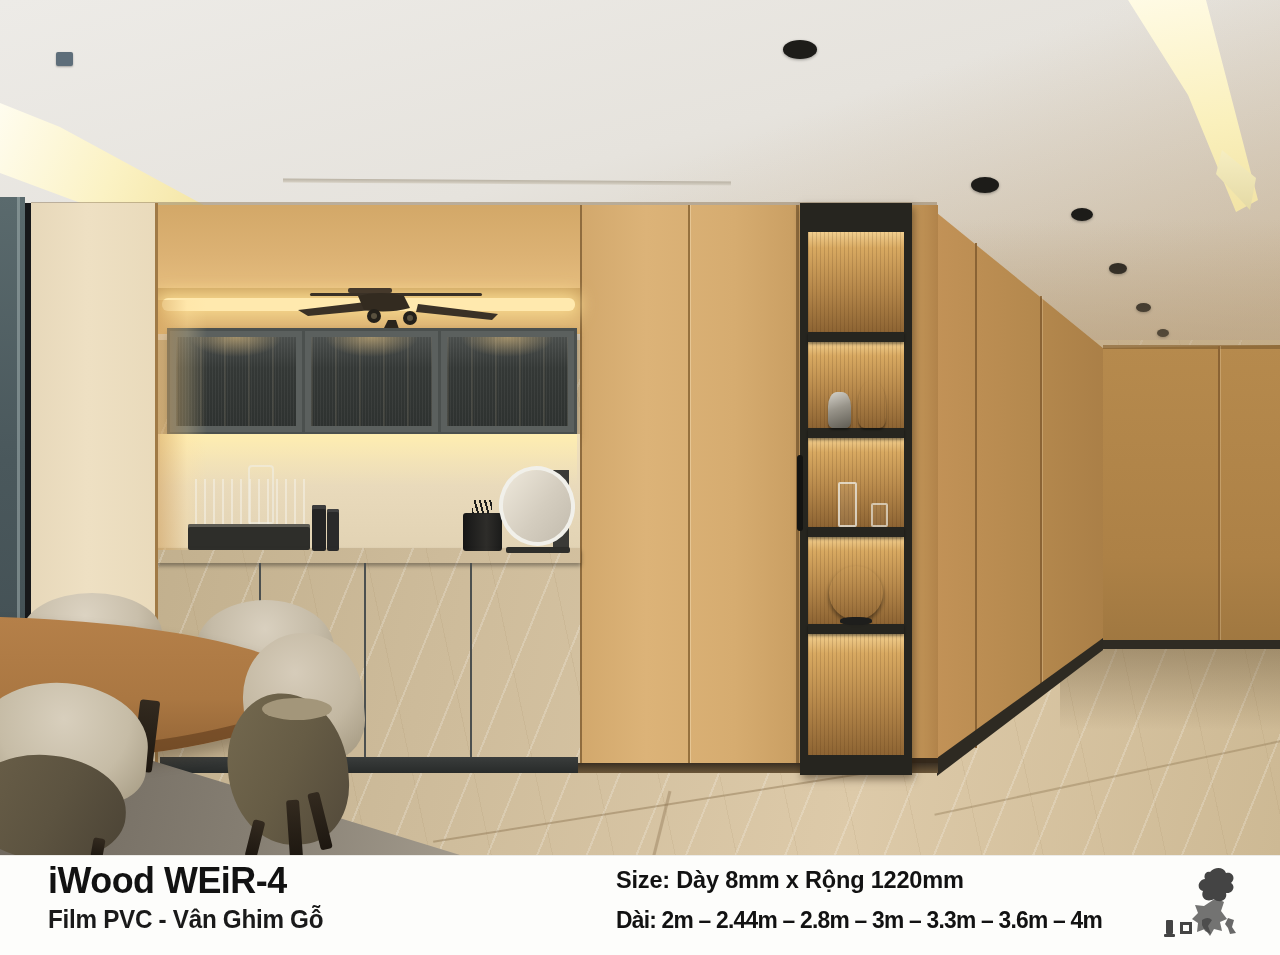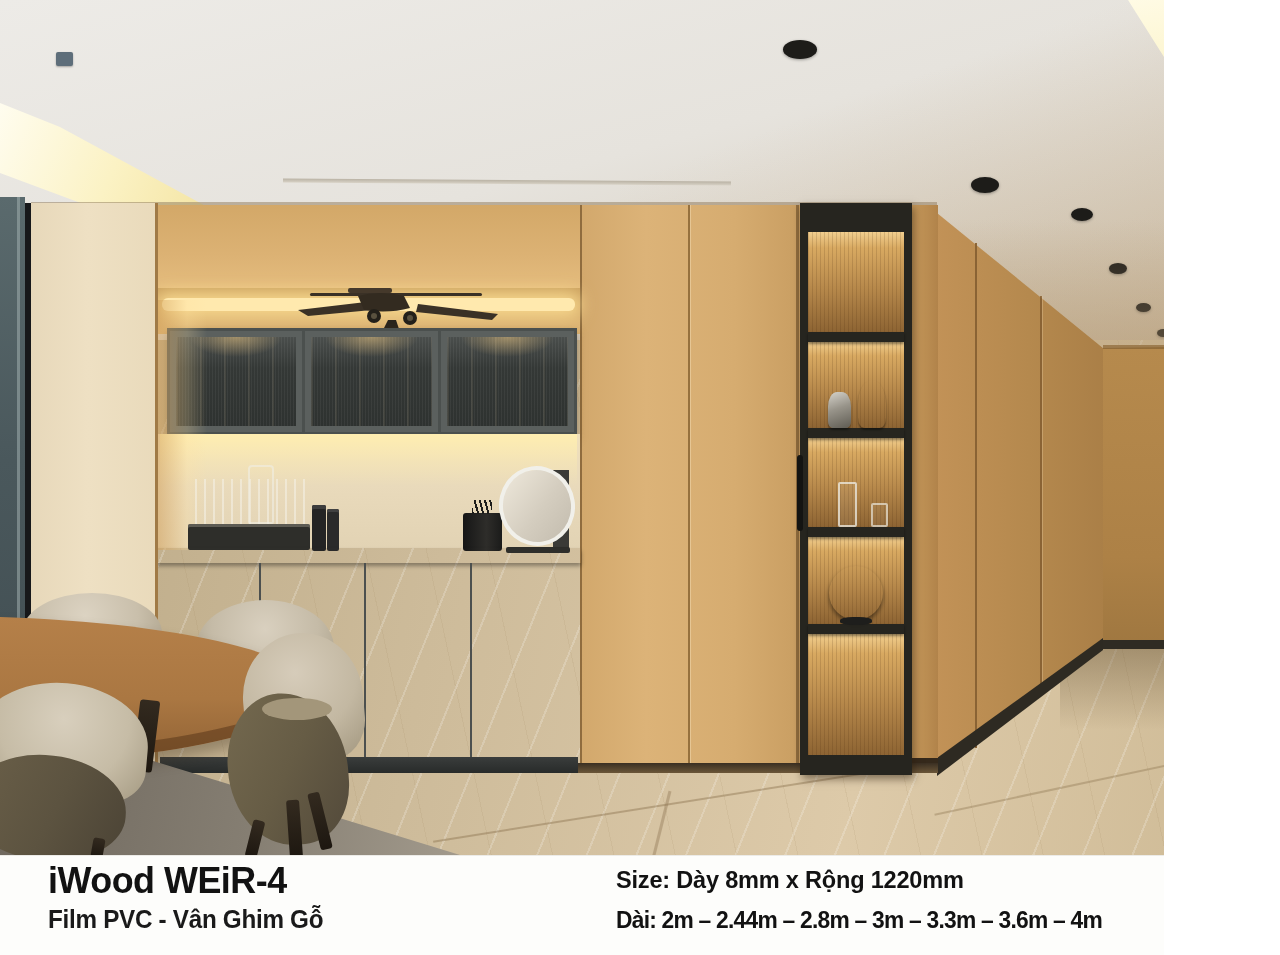--- a/index.html
+++ b/index.html
@@ -1,16 +1,16 @@
 <!DOCTYPE html>
 <html><head>
 <meta charset="utf-8">
 <style>
   html,body{margin:0;padding:0;background:#ffffff;}
-  #stage{position:relative;width:1164px;height:955px;overflow:hidden;background:#000000;
+  #stage{position:relative;width:1280px;height:955px;overflow:hidden;background:#000000;
          font-family:"Liberation Sans",sans-serif;}
   .abs{position:absolute;}
   
   #photo{position:absolute;left:0;top:0;width:1280px;height:855px;overflow:hidden;background:#e9e7e2;}
   .grainV{background-image:repeating-linear-gradient(90deg,rgba(120,80,35,.10) 0 1px,rgba(255,255,255,0) 1px 5px);}
   .grainVs{background-image:repeating-linear-gradient(90deg,rgba(100,70,30,.07) 0 1px,rgba(255,255,255,0) 1px 7px);}
   .downlight{background:#1d1c19;border-radius:50%;box-shadow:0 1px 3px rgba(0,0,0,.35);}
   .seam{background:#8a6334;box-shadow:1px 0 0 rgba(255,235,200,.25);}
   .cellbg{background:
       repeating-linear-gradient(90deg,rgba(70,40,12,.16) 0 1px,rgba(0,0,0,0) 1px 4px),

